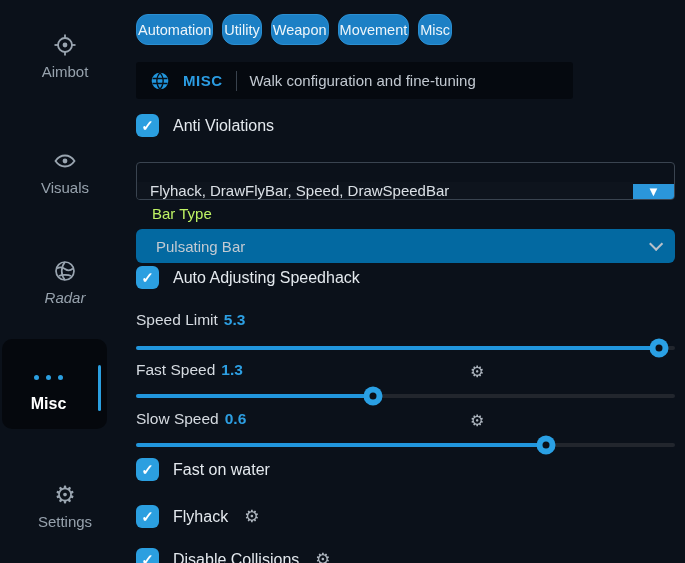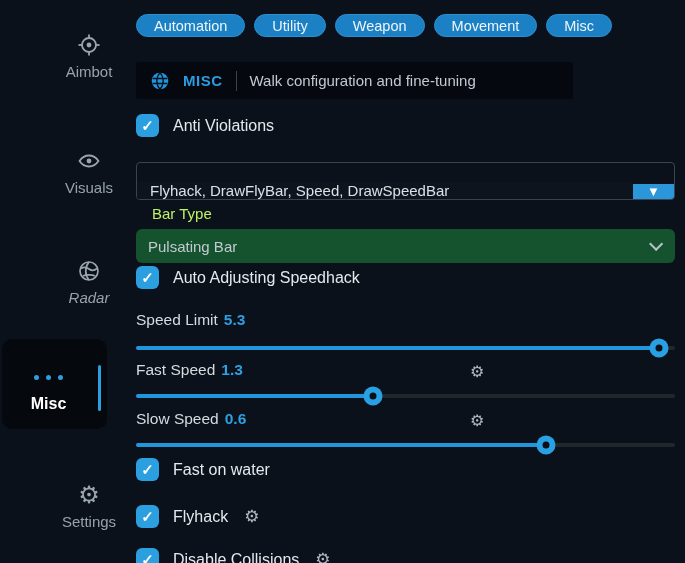--- a/index.html
+++ b/index.html
@@ -9,40 +9,40 @@
     background:#0b111a;
     overflow:hidden;
     font-family:"Liberation Sans", sans-serif;
     color:#dfe4ea;
   }
 
   
   .side-item {
     position:absolute; left:0; width:130px;
     display:flex; flex-direction:column; align-items:center; gap:5px;
-    color:#97a2ad; font-size:15px;margin-left:24px;
+    color:#97a2ad; font-size:15px;
   }
   .side-item .icon { width:26px; height:26px; display:flex; align-items:center; justify-content:center; }
   .side-item svg { stroke:#9aa5b0; }
   .gear-glyph { font-size:24px; line-height:24px; color:#9aa5b0; }
 
   .misc-box {
     position:absolute; left:2px; top:339px; width:105px; height:90px;
     background:#05080d; border-radius:10px;
   }
   .misc-dots { position:absolute; left:0; right:12px; top:36px; display:flex; gap:7px; justify-content:center; }
   .misc-dots i { width:5px; height:5px; border-radius:50%; background:#2b9fe0; }
   .misc-label { position:absolute; left:0; right:12px; top:56px; text-align:center;
     color:#ffffff; font-weight:bold; font-size:16px; }
   .misc-bar { position:absolute; right:6px; top:26px; width:3px; height:46px; background:#2b9fe0; border-radius:2px; }
 
   
   .tabs { position:absolute; left:136px; top:14px; display:flex; gap:9px; }
   .tab {
-    height:23px; padding:0 17px; border-radius:12px;
+    height:31px; padding:0 1px; border-radius:12px;
     background:#1c80c5; color:#eef5fa; font-size:14.5px;
     display:flex; align-items:center; border:1px solid #2b8fd2;
     cursor:pointer; white-space:nowrap;
   }
 
   
   .hdr {
     position:absolute; left:136px; top:62px; width:437px; height:37px;
     background:#05090f; border-radius:3px;
     display:flex; align-items:center; padding:0 14px; gap:13px;
@@ -64,22 +64,22 @@
   .multisel { position:absolute; left:136px; top:162px; width:539px; height:38px;
     display:flex; border-radius:4px; overflow:hidden; border:1px solid #3a4450;align-items:flex-end; }
   .multisel-field { flex:1; background:#0e141d; display:flex; align-items:center;
     padding-left:13px; font-size:15px; color:#dbe0e6; }
   .multisel-btn { width:41px; background:#2b96da; border:none; color:#ffffff;
     font-size:13px; display:flex; align-items:center; justify-content:center; cursor:pointer; }
 
   .field-label { position:absolute; left:152px; font-size:15px; color:#bef264; }
 
   .select { position:absolute; left:136px; top:229px; width:539px; height:34px;
-    background:#14532d; border-radius:6px; display:flex; align-items:center;
-    padding:0 16px 0 12px; font-size:15px; color:#c3cad2; cursor:pointer; }
+    background:#0369a1; border-radius:6px; display:flex; align-items:center;
+    padding:0 16px 0 20px; font-size:15px; color:#c3cad2; cursor:pointer; }
   .select .chev { margin-left:auto; width:10px; height:10px; border-right:2px solid #b8c0c9;
     border-bottom:2px solid #b8c0c9; transform:rotate(45deg) translateY(-3px); }
 
   .slider-label { position:absolute; left:136px; font-size:15.5px; color:#d6dbe1; }
   .slider-label .val { color:#2d9fe2; font-weight:bold; margin-left:6px; }
   .row-gear { position:absolute; left:470px; font-size:16px; color:#aeb6bf; }
 
   .slider { position:absolute; left:136px; width:539px; height:18px; cursor:pointer; }
   .slider .track { position:absolute; left:0; right:0; top:7px; height:4px;
     background:#22262d; border-radius:2px; }

